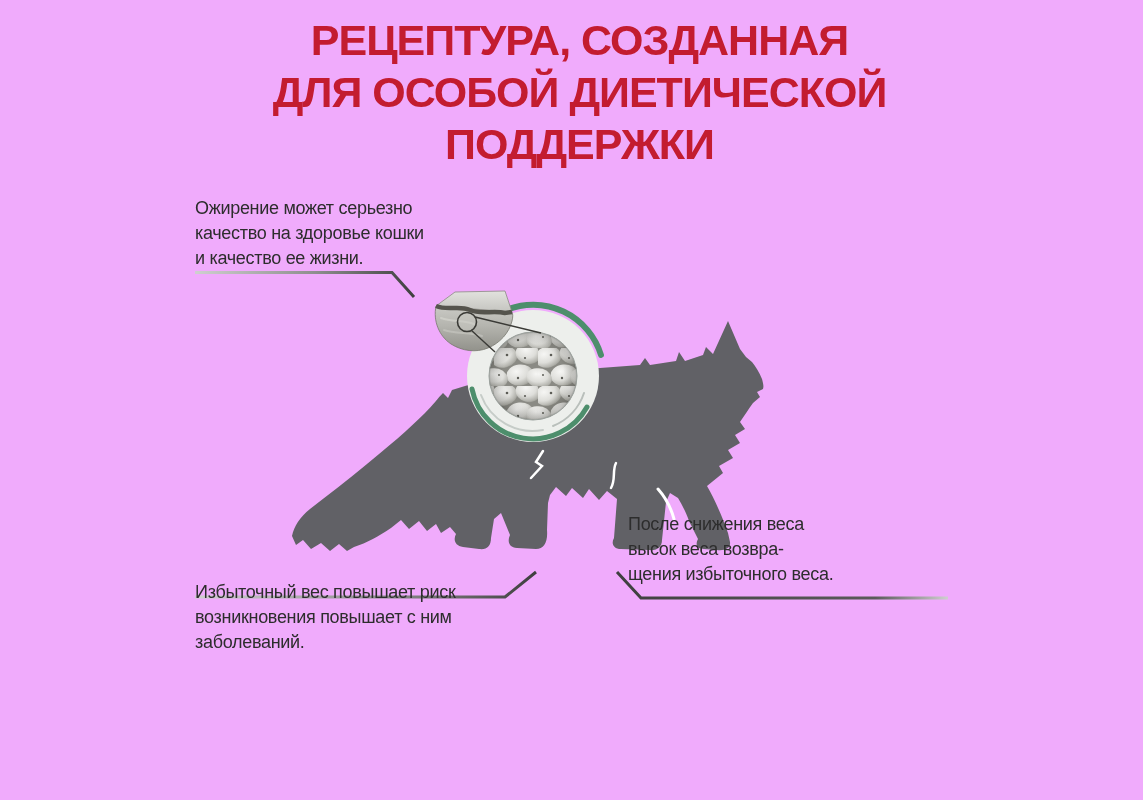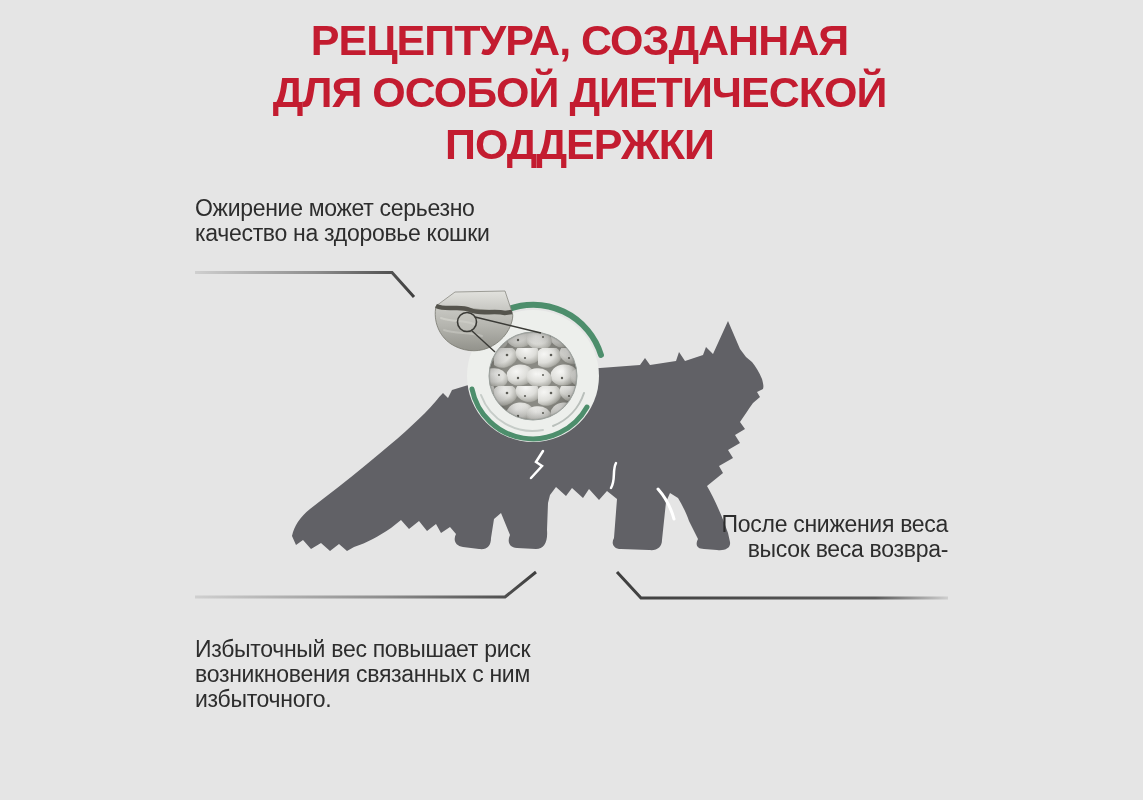--- a/index.html
+++ b/index.html
@@ -1,32 +1,32 @@
 <!DOCTYPE html>
 <html><head>
 <meta charset="utf-8">
 <style>
   html,body{margin:0;padding:0;background:#ffffff;}
   .canvas{
-    position:relative;width:1143px;height:800px;background:#e5e5e5;overflow:hidden;
+    position:relative;width:1143px;height:800px;background:#f0abfc;overflow:hidden;
     font-family:"Liberation Sans", sans-serif;
   }
   .title{
     position:absolute;top:14px;left:8px;width:1143px;text-align:center;
     font-weight:bold;font-size:43px;line-height:52px;letter-spacing:-1px;
     color:#c31c30;
   }
   .callout{
-    position:absolute;font-size:23px;line-height:25px;letter-spacing:-0.3px;
+    position:absolute;font-size:18px;line-height:25px;letter-spacing:-0.3px;
     color:#2d2d2d;
   }
   .callout div{white-space:nowrap;}
   #co-obesity{left:195px;top:196px;}
-  #co-regain{left:628px;top:512px;width:320px;text-align:right;}
-  #co-disease{left:195px;top:637px;}
+  #co-regain{left:628px;top:512px;width:320px;}
+  #co-disease{left:195px;top:580px;}
   svg.art{position:absolute;left:0;top:0;}
 </style>
 </head>
 <body>
 
 <div class="canvas">
 
   <div class="title">
     <div>РЕЦЕПТУРА, СОЗДАННАЯ</div>
     <div>ДЛЯ ОСОБОЙ ДИЕТИЧЕСКОЙ</div>
@@ -148,26 +148,28 @@
     <g fill="none" stroke-width="3">
       <polyline points="195,272.5 392,272.5 414,297" stroke="url(#lgA)"></polyline>
       <polyline points="195,597 505,597 536,572" stroke="url(#lgB)"></polyline>
       <polyline points="617,572 641,598 948,598" stroke="url(#lgC)"></polyline>
     </g>
   </svg>
 
   <div class="callout" id="co-obesity">
     <div>Ожирение может серьезно</div>
     <div>качество на здоровье кошки</div>
+    <div>и качество ее жизни.</div>
   </div>
 
   <div class="callout" id="co-regain">
     <div>После снижения веса</div>
     <div>высок веса возвра-</div>
+    <div>щения избыточного веса.</div>
   </div>
 
   <div class="callout" id="co-disease">
     <div>Избыточный вес повышает риск</div>
-    <div>возникновения связанных с ним</div>
-    <div>избыточного.</div>
+    <div>возникновения повышает с ним</div>
+    <div>заболеваний.</div>
   </div>
 
 </div>
 
 </body></html>

